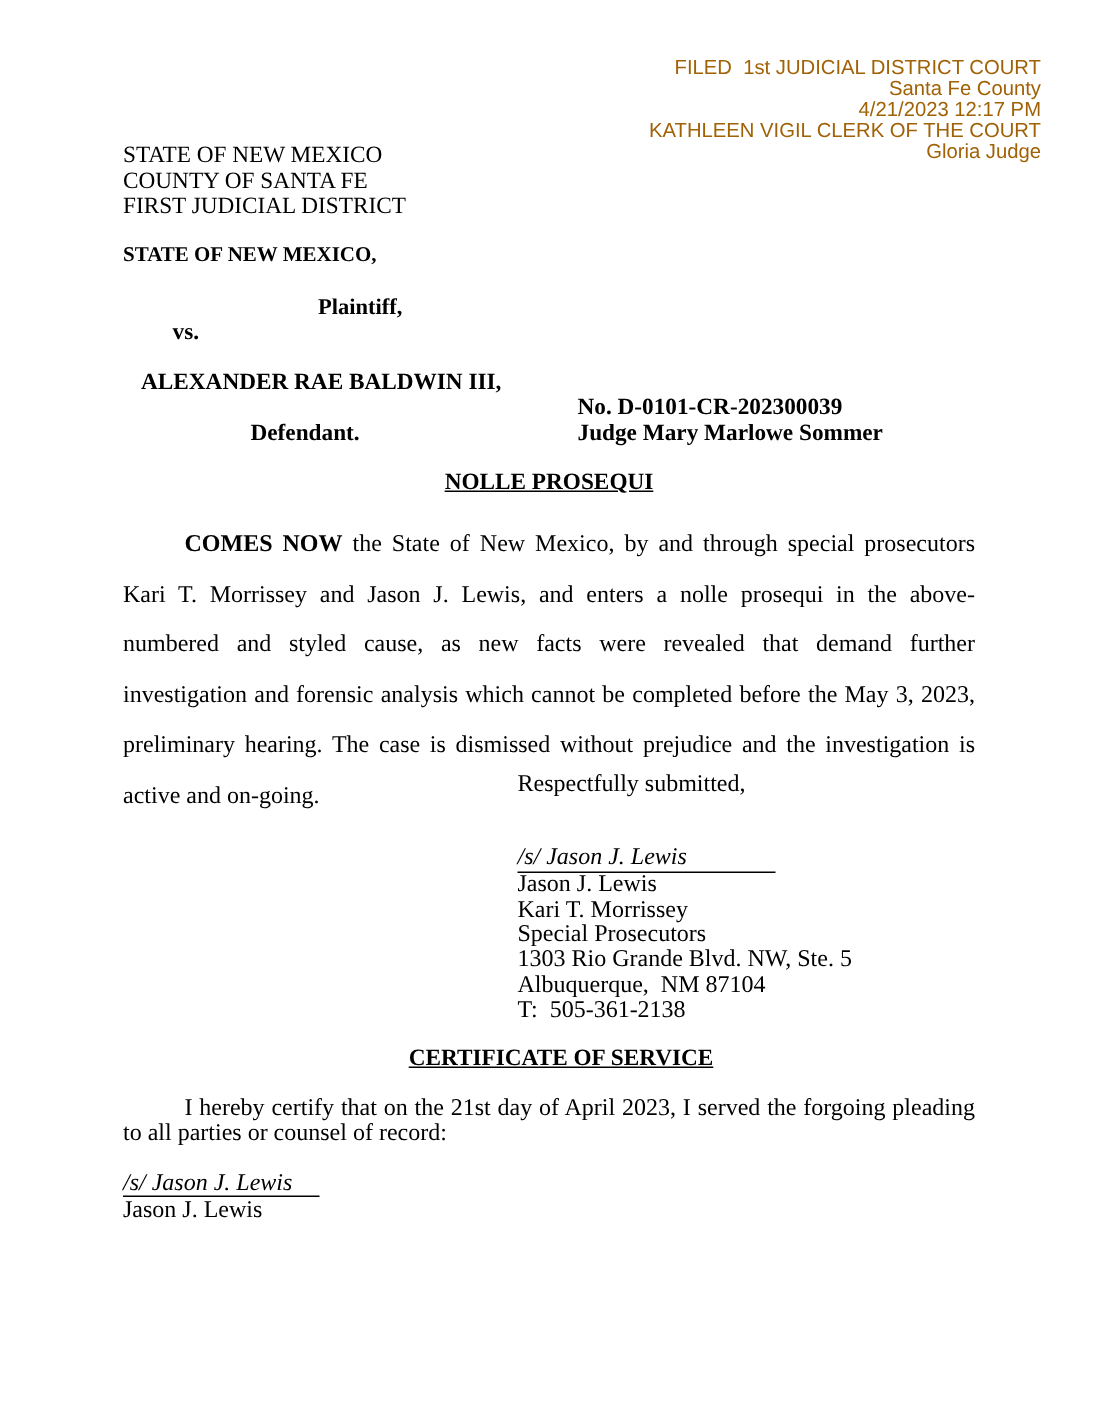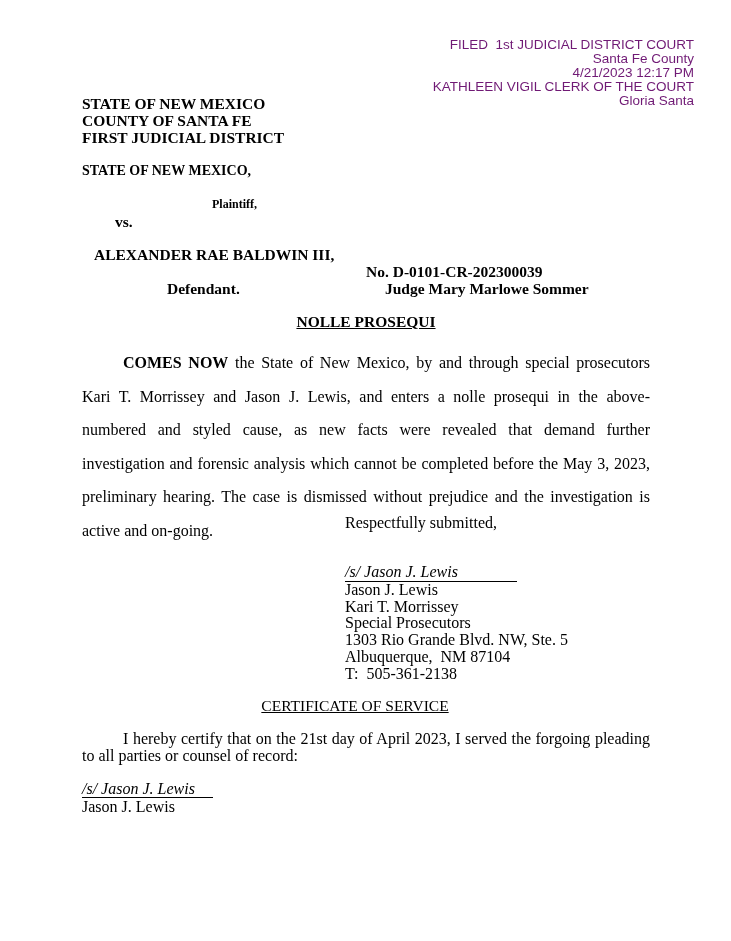--- a/index.html
+++ b/index.html
@@ -21,34 +21,34 @@
   .sans { font-family: "Liberation Sans", sans-serif; }
   .bold { font-weight: bold; }
   .pre { white-space: pre-wrap; }
 
   .stamp {
     top: 38px;
     right: 37px;
     text-align: right;
     font-size: 13.5px;
     line-height: 14px;
-    color: #701a75;
+    color: #a16207;
   }
   .court-header {
     top: 95px;
     left: 82px;
-    font-weight: bold;
+    font-weight: normal;
     font-size: 15.5px;
     line-height: 17px;
   }
   .plaintiff-name { top: 163px; left: 82px; font-weight: bold; font-size: 14px; }
-  .plaintiff-role { top: 197px; left: 212px; font-weight: bold; font-size: 12px; }
+  .plaintiff-role { top: 197px; left: 212px; font-weight: bold; font-size: 15px; }
   .vs             { top: 213px; left: 115px; font-weight: bold; font-size: 15.5px; }
   .defendant-name { top: 246px; left: 94px; font-weight: bold; font-size: 15.5px; }
-  .case-number    { top: 263px; left: 366px; font-weight: bold; font-size: 15.5px; }
+  .case-number    { top: 263px; left: 385px; font-weight: bold; font-size: 15.5px; }
   .defendant-role { top: 280px; left: 167px; font-weight: bold; font-size: 15.5px; }
   .judge          { top: 280px; left: 385px; font-weight: bold; font-size: 15.5px; }
 
   .doc-title {
     top: 313px;
     left: 82px;
     width: 568px;
     text-align: center;
     font-weight: bold;
     font-size: 15.5px;
@@ -78,24 +78,24 @@
   }
   .sig-block {
     top: 582px;
     left: 345px;
     font-size: 16px;
     line-height: 16.7px;
   }
 
   .cert-title {
     top: 697px;
-    left: 71px;
+    left: 90px;
     width: 568px;
     text-align: center;
-    font-weight: normal;
+    font-weight: bold;
     font-size: 15.5px;
   }
   .cert-par {
     top: 731px;
     left: 82px;
     width: 568px;
     text-align: justify;
     text-indent: 41px;
     font-size: 16px;
     line-height: 16.5px;
@@ -118,21 +118,21 @@
 </head>
 <body>
 
 <div class="page">
 
   <div class="abs stamp sans">
     <div class="pre">FILED  1st JUDICIAL DISTRICT COURT</div>
     <div class="pre">Santa Fe County</div>
     <div class="pre">4/21/2023 12:17 PM</div>
     <div class="pre">KATHLEEN VIGIL CLERK OF THE COURT</div>
-    <div class="pre">Gloria Santa</div>
+    <div class="pre">Gloria Judge</div>
   </div>
 
   <div class="abs court-header">
     <div>STATE OF NEW MEXICO</div>
     <div>COUNTY OF SANTA FE</div>
     <div>FIRST JUDICIAL DISTRICT</div>
   </div>
 
   <div class="abs plaintiff-name">STATE OF NEW MEXICO,</div>
   <div class="abs plaintiff-role">Plaintiff,</div>

